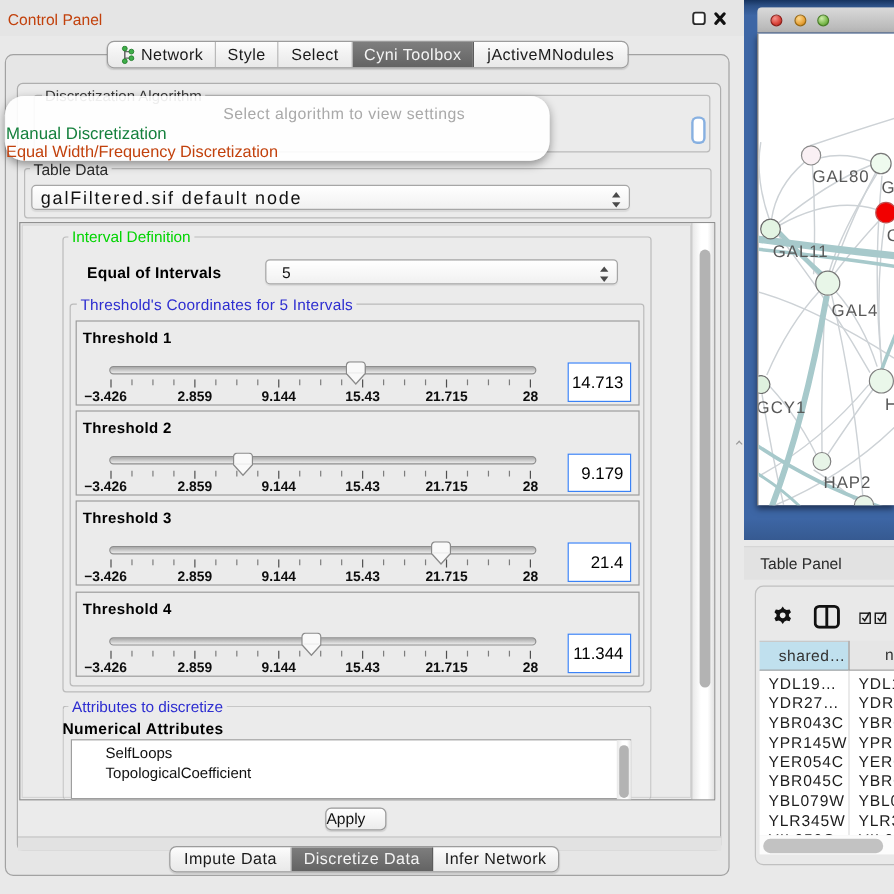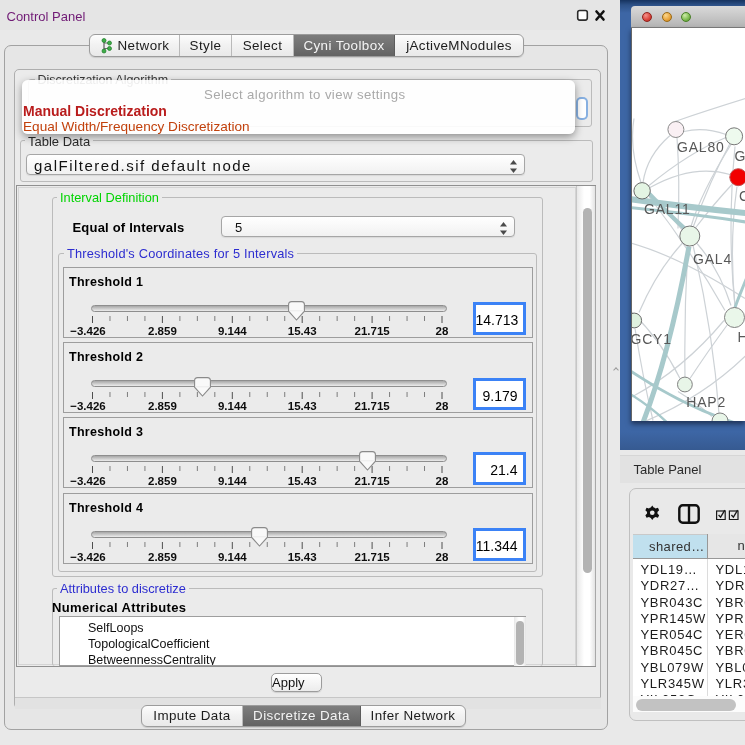--- a/index.html
+++ b/index.html
@@ -1,45 +1,45 @@
 <!DOCTYPE html>
 <html><head><meta charset="utf-8"><style>
 *{margin:0;padding:0;box-sizing:border-box}
 html,body{width:745px;height:745px;overflow:hidden}
 body{font-family:"Liberation Sans",sans-serif;background:#e9e9e9;position:relative}
 .abs{position:absolute}
 #titlebar{left:0;top:0;width:620px;height:30px;background:#e5e5e5}
-#titletext{left:6.5px;top:8.5px;font-size:13px;color:#701a75}
+#titletext{left:6.5px;top:8.5px;font-size:13px;color:#c2410c}
 
 .seg{display:flex;border:1px solid #9c9c9c;border-radius:6px;overflow:hidden;background:linear-gradient(180deg,#fdfdfd,#f2f2f2 45%,#e9e9e9);box-shadow:0 1px 1px rgba(0,0,0,.12)}
 .seg .sg{display:flex;align-items:center;justify-content:center;font-size:13.4px;letter-spacing:.4px;color:#1b1b1b;border-right:1px solid #b9b9b9;white-space:nowrap}
 .seg .sg:last-child{border-right:none}
 .seg .dark{background:linear-gradient(180deg,#7e7e7e,#636363);color:#f4f4f4;border-right-color:#5c5c5c}
 #outerpanel{left:4px;top:45px;width:604px;height:685px;border:1px solid #a2a2a2;border-radius:7px;background:#e6e6e6}
 #innerpanel{left:14px;top:69px;width:587px;height:640px;border:1px solid #aeaeae;border-radius:5px;background:#ebebeb}
 .group{border:1px solid #bbbbbb;border-radius:3px}
 .gtitle{position:absolute;font-size:12px;background:#ebebeb;padding:0 3px;white-space:nowrap}
 .combo{position:absolute;background:linear-gradient(180deg,#ffffff,#f1f1f1);border:1px solid #a6a6a6;border-radius:4px;font-size:13px;color:#111;box-shadow:0 1px 1px rgba(0,0,0,.08)}
 .combo .ct{position:absolute;left:13px;top:3px}
 .stepper{position:absolute;right:5px;top:3px;width:11px;height:17px}
 
 .tblock{position:absolute;left:63px;width:470px;height:71px;border:1px solid #9d9d9d;background:#ebebeb}
 .tlabel{position:absolute;left:5px;top:7px;font-size:12.5px;letter-spacing:.3px;font-weight:bold;color:#000}
 .track{position:absolute;left:27px;width:356px;height:7px;top:37px;border:1px solid #8e8e8e;border-radius:3.5px;background:linear-gradient(180deg,#a7a7a7,#cdcdcd 55%,#ececec)}
-.vbox{position:absolute;left:408.5px;top:34.5px;width:53.5px;height:32.5px;background:#fff;border:3px solid #3b82f6;font-size:14px;color:#000;text-align:right;line-height:30.5px;padding-right:5.5px}
+.vbox{position:absolute;left:408.5px;top:34.5px;width:53.5px;height:32.5px;background:#fff;border:1px solid #3b82f6;font-size:14px;color:#000;text-align:right;line-height:30.5px;padding-right:5.5px}
 .ticklab{position:absolute;font-size:11.5px;font-weight:bold;color:#0d0d0d;width:50px;text-align:center;top:57px}
 .thumb{position:absolute;top:33.5px;width:17px;height:20px}
 
 #attrlist{left:59px;top:616px;width:467px;height:50px;background:#fff;border:1px solid #9e9e9e;font-size:12.5px;color:#111;overflow:hidden;padding-top:3px}
 #attrlist div{padding-left:28px;height:16px;line-height:16px}
 .vsb-track{position:absolute;background:linear-gradient(90deg,#e8e8e8,#ffffff 40%,#ffffff 70%,#e3e3e3)}
 .vsb-thumb{position:absolute;background:#b3b3b3;border-radius:4.5px}
 #applybtn{left:271px;top:672.5px;width:51px;height:19.5px;border:1px solid #9c9c9c;border-radius:5px;background:linear-gradient(180deg,#ffffff,#ececec);font-size:13px;color:#111;text-align:left;line-height:18px;box-shadow:0 1px 1px rgba(0,0,0,.12)}
 
-#popup{left:22px;top:80px;width:553px;height:53.5px;background:rgba(255,255,255,.91);border-radius:6px;box-shadow:0 3px 8px rgba(0,0,0,.4);z-index:50}
+#popup{left:4px;top:80px;width:454px;height:53.5px;background:rgba(255,255,255,.91);border-radius:16px;box-shadow:0 3px 8px rgba(0,0,0,.4);z-index:50}
 
 #blueframe{left:620px;top:0;width:125px;height:450px;background:linear-gradient(180deg,#16335f 0,#2d5187 5px,#3d66a5 13px,#3d66a5 96%,#365a91 100%)}
 #nettitle{left:631px;top:6px;width:114px;height:21.5px;background:linear-gradient(180deg,#dadada,#b4b4b4);border-bottom:1px solid #7e7e7e;border-top-left-radius:4px}
 .tl{position:absolute;top:11.5px;width:10px;height:10px;border-radius:50%}
 #netcanvas{left:631px;top:27.5px;width:114px;height:393px;background:#fff;border-left:1px solid #666;box-shadow:0 3px 5px rgba(0,0,10,.5)}
 #tpbar{left:620px;top:454.5px;width:125px;height:28px;background:#e2e2e2;border-top:1px solid #d6d6d6}
 #tpcontainer{left:628.5px;top:488px;width:120px;height:233px;border:1px solid #c0c0c0;border-top-left-radius:7px;border-bottom-left-radius:7px;background:#e9e9e9}
 #thead1{left:633px;top:533.5px;width:73.6px;height:25.5px;background:#c0e0ee;border-top:1px solid #c9c9c9;border-bottom:1px solid #989898;font-size:13px;letter-spacing:.4px;color:#333;text-align:center;text-indent:14px;line-height:24px}
 #thead2{left:706.6px;top:533.5px;width:38.4px;height:25.5px;background:#e6e6e6;border-bottom:1px solid #989898;border-left:1px solid #989898;font-size:13px;color:#333;padding-left:30px;line-height:24px}
 #tbody{left:633px;top:559px;width:112px;height:137px;background:#fff;overflow:hidden;font-size:13px;color:#1d1d1d}
@@ -262,40 +262,39 @@
       <div class="vbox">11.344</div>
     </div>
   </div>
 
 <div class="abs group" style="left:52px;top:588px;width:490.5px;height:78px;border-bottom:none"></div>
 <div class="abs gtitle" style="left:57px;top:581px;color:#2d2dd0;font-size:12.8px">Attributes to discretize</div>
 <div class="abs" style="left:52px;top:599.5px;font-size:13px;font-weight:bold;color:#000;letter-spacing:.35px">Numerical Attributes</div>
 <div class="abs" id="attrlist">
   <div>SelfLoops</div>
     <div>TopologicalCoefficient</div>
-    <div>BetweennessCentrality</div>
 </div>
 <div class="abs vsb-track" style="left:514px;top:616.5px;width:11.5px;height:49px"></div>
 <div class="abs vsb-thumb" style="left:516px;top:621px;width:8px;height:44px"></div>
 
 <div class="abs vsb-track" style="left:575.5px;top:186px;width:20px;height:480px;border-left:1px solid #c6c6c6;border-right:1px solid #a8a8a8"></div>
 <div class="abs vsb-thumb" style="left:582.5px;top:207.5px;width:9px;height:365.5px"></div>
 
 <div class="abs" id="applybtn">Apply</div>
 <div class="abs" style="left:15px;top:697px;width:586px;height:11.5px;background:#e2e2e2;border-top:1px solid #c6c6c6"></div>
 
 <div class="abs seg" style="left:141px;top:705px;width:325px;height:21.5px">
   <div class="sg" style="width:101px">Impute Data</div>
   <div class="sg dark" style="width:118px">Discretize Data</div>
   <div class="sg" style="width:104px">Infer Network</div>
 </div>
 
 <div class="abs" id="popup">
   <div class="abs" style="left:182px;top:7px;font-size:13.2px;letter-spacing:.4px;color:#a9a9a9">Select algorithm to view settings</div>
-  <div class="abs" style="left:1px;top:22.5px;font-size:14px;font-weight:bold;color:#b91c1c">Manual Discretization</div>
+  <div class="abs" style="left:1px;top:22.5px;font-size:14px;font-weight:normal;color:#15803d">Manual Discretization</div>
   <div class="abs" style="left:1px;top:38.5px;font-size:13.6px;color:#c2410c">Equal Width/Frequency Discretization</div>
 </div>
 
 <div class="abs" id="blueframe"></div>
 <div class="abs" id="nettitle"></div>
 <div class="abs tl" style="left:642px;background:radial-gradient(circle at 35% 30%,#f4938c,#d9433a 60%,#a8251f);border:.5px solid #8e211c"></div>
 <div class="abs tl" style="left:661.6px;background:radial-gradient(circle at 35% 30%,#fbd88f,#e8a33b 60%,#b87818);border:.5px solid #9a6a14"></div>
 <div class="abs tl" style="left:681.3px;background:radial-gradient(circle at 35% 30%,#cdeca8,#7cba4e 60%,#4f8f2a);border:.5px solid #487f26"></div>
 <div class="abs" id="netcanvas">
 <svg width="114" height="393" viewBox="631 27.5 114 393">

